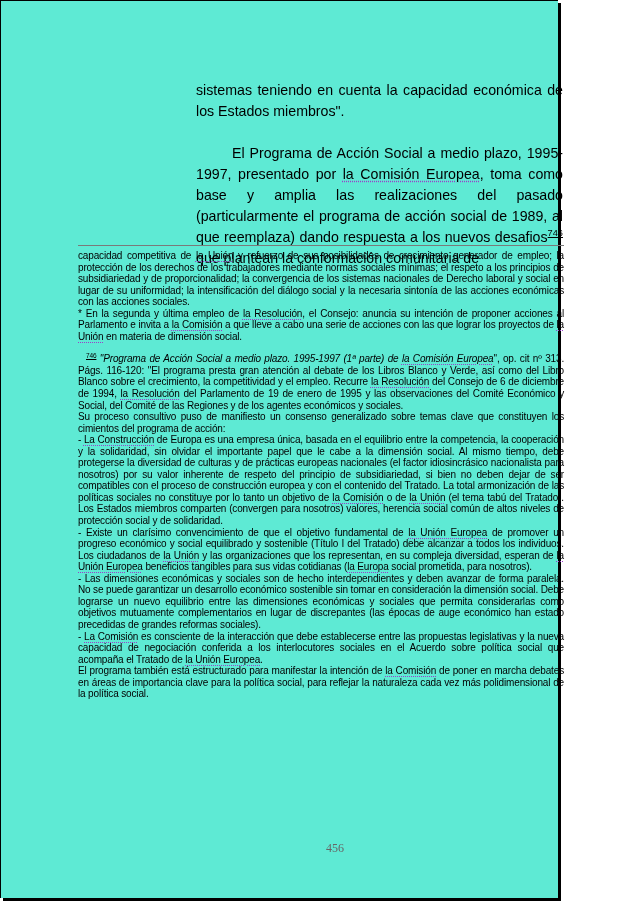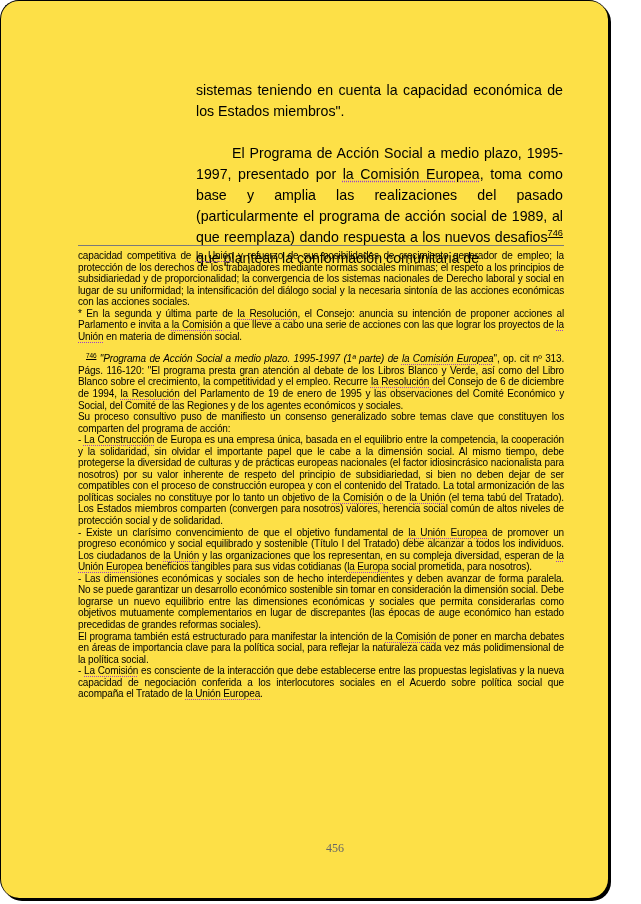--- a/index.html
+++ b/index.html
@@ -1,24 +1,23 @@
 <!DOCTYPE html>
 <html><head>
 <meta charset="utf-8">
 <style>
   html, body { margin: 0; padding: 0; background: #ffffff; }
   body { width: 641px; height: 904px; position: relative; overflow: hidden; }
   .page {
     position: absolute; left: 0; top: 0;
-    width: 608px; height: 898px;
-    background: #fde047;
+    width: 558px; height: 898px;
+    background: #5eead4;
     border-top: 1px solid #000; border-left: 1px solid #000;
     box-shadow: 3px 3px 0 0 #000;
     box-sizing: border-box;
-    border-radius: 19px;
   }
   .main {
     position: absolute; left: 195px; top: 79px; width: 367px;
     font-family: "Liberation Sans", sans-serif;
     font-size: 14.2px; line-height: 21px; color: #000;
     text-align: justify;
   }
   .main p { margin: 0; }
   .main p.gap { margin-top: 21px; }
   .main .indent { text-indent: 36px; }
@@ -49,31 +48,31 @@
 
   <div class="main">
     <p><span>sistemas teniendo en cuenta la capacidad económica de los Estados miembros".</span></p>
     <p class="gap indent"><span>El Programa de Acción Social a medio plazo, 1995-1997, presentado por </span><span class="mark">la Comisión Europea</span><span>, toma como base y amplia las realizaciones del pasado (particularmente el programa de acción social de 1989, al que reemplaza) dando respuesta a los nuevos desafios</span><sup>746</sup><span> que plantean la conformación comunitaria de</span></p>
   </div>
 
   <div class="sep"></div>
 
   <div class="notes">
     <p><span>capacidad competitiva de </span><span class="mark">la Unión</span><span> y refuerzo de sus posibilidades de crecimiento generador de empleo; la protección de los derechos de los trabajadores mediante normas sociales mínimas; el respeto a los principios de subsidiariedad y de proporcionalidad; la convergencia de los sistemas nacionales de Derecho laboral y social en lugar de su uniformidad; la intensificación del diálogo social y la necesaria sintonía de las acciones económicas con las acciones sociales.</span></p>
-    <p><span>* En la segunda y última parte de </span><span class="mark">la Resolución</span><span>, el Consejo: anuncia su intención de proponer acciones al Parlamento e invita a </span><span class="mark">la Comisión</span><span> a que lleve a cabo una serie de acciones con las que lograr los proyectos de </span><span class="mark">la Unión</span><span> en materia de dimensión social.</span></p>
+    <p><span>* En la segunda y última empleo de </span><span class="mark">la Resolución</span><span>, el Consejo: anuncia su intención de proponer acciones al Parlamento e invita a </span><span class="mark">la Comisión</span><span> a que lleve a cabo una serie de acciones con las que lograr los proyectos de </span><span class="mark">la Unión</span><span> en materia de dimensión social.</span></p>
 
     <p class="fn-start"><sup>746</sup> <i><span>"Programa de Acción Social a medio plazo. 1995-1997 (1ª parte) de </span><span class="mark">la Comisión Europea</span></i><span>"</span><span>, op. cit nº 313. Págs. 116-120: "El programa presta gran atención al debate de los Libros Blanco y Verde, así como del Libro Blanco sobre el crecimiento, la competitividad y el empleo. Recurre </span><span class="mark">la Resolución</span><span> del Consejo de 6 de diciembre de 1994, </span><span class="mark">la Resolución</span><span> del Parlamento de 19 de enero de 1995 y las observaciones del Comité Económico y Social, del Comité de las Regiones y de los agentes económicos y sociales.</span></p>
 
-    <p>Su proceso consultivo puso de manifiesto un consenso generalizado sobre temas clave que constituyen los comparten del programa de acción:</p>
+    <p>Su proceso consultivo puso de manifiesto un consenso generalizado sobre temas clave que constituyen los cimientos del programa de acción:</p>
 
     <p><span>- </span><span class="mark">La Construcción</span><span> de Europa es una empresa única, basada en el equilibrio entre la competencia, la cooperación y la solidaridad, sin olvidar el importante papel que le cabe a la dimensión social. Al mismo tiempo, debe protegerse la diversidad de culturas y de prácticas europeas nacionales (el factor idiosincrásico nacionalista para nosotros) por su valor inherente de respeto del principio de subsidiariedad, si bien no deben dejar de ser compatibles con el proceso de construcción europea y con el contenido del Tratado. La total armonización de las políticas sociales no constituye por lo tanto un objetivo de </span><span class="mark">la Comisión</span><span> o de </span><span class="mark">la Unión</span><span> (el tema tabú del Tratado). Los Estados miembros comparten (convergen para nosotros) valores, herencia social común de altos niveles de protección social y de solidaridad.</span></p>
 
     <p><span>- Existe un clarísimo convencimiento de que el objetivo fundamental de </span><span class="mark">la Unión Europea</span><span> de promover un progreso económico y social equilibrado y sostenible (Título I del Tratado) debe alcanzar a todos los individuos. Los ciudadanos de </span><span class="mark">la Unión</span><span> y las organizaciones que los representan, en su compleja diversidad, esperan de </span><span class="mark">la Unión Europea</span><span> beneficios tangibles para sus vidas cotidianas (</span><span class="mark">la Europa</span><span> social prometida, para nosotros).</span></p>
 
     <p>- Las dimensiones económicas y sociales son de hecho interdependientes y deben avanzar de forma paralela. No se puede garantizar un desarrollo económico sostenible sin tomar en consideración la dimensión social. Debe lograrse un nuevo equilibrio entre las dimensiones económicas y sociales que permita considerarlas como objetivos mutuamente complementarios en lugar de discrepantes (las épocas de auge económico han estado precedidas de grandes reformas sociales).</p>
 
+    <p><span>- </span><span class="mark">La Comisión</span><span> es consciente de la interacción que debe establecerse entre las propuestas legislativas y la nueva capacidad de negociación conferida a los interlocutores sociales en el Acuerdo sobre política social que acompaña el Tratado de </span><span class="mark">la Unión Europea</span><span>.</span></p>
+
     <p><span>El programa también está estructurado para manifestar la intención de </span><span class="mark">la Comisión</span><span> de poner en marcha debates en áreas de importancia clave para la política social, para reflejar la naturaleza cada vez más polidimensional de la política social.</span></p>
-
-    <p><span>- </span><span class="mark">La Comisión</span><span> es consciente de la interacción que debe establecerse entre las propuestas legislativas y la nueva capacidad de negociación conferida a los interlocutores sociales en el Acuerdo sobre política social que acompaña el Tratado de </span><span class="mark">la Unión Europea</span><span>.</span></p>
   </div>
 
   <div class="pagenum">456</div>
 </div>
 
 </body></html>

